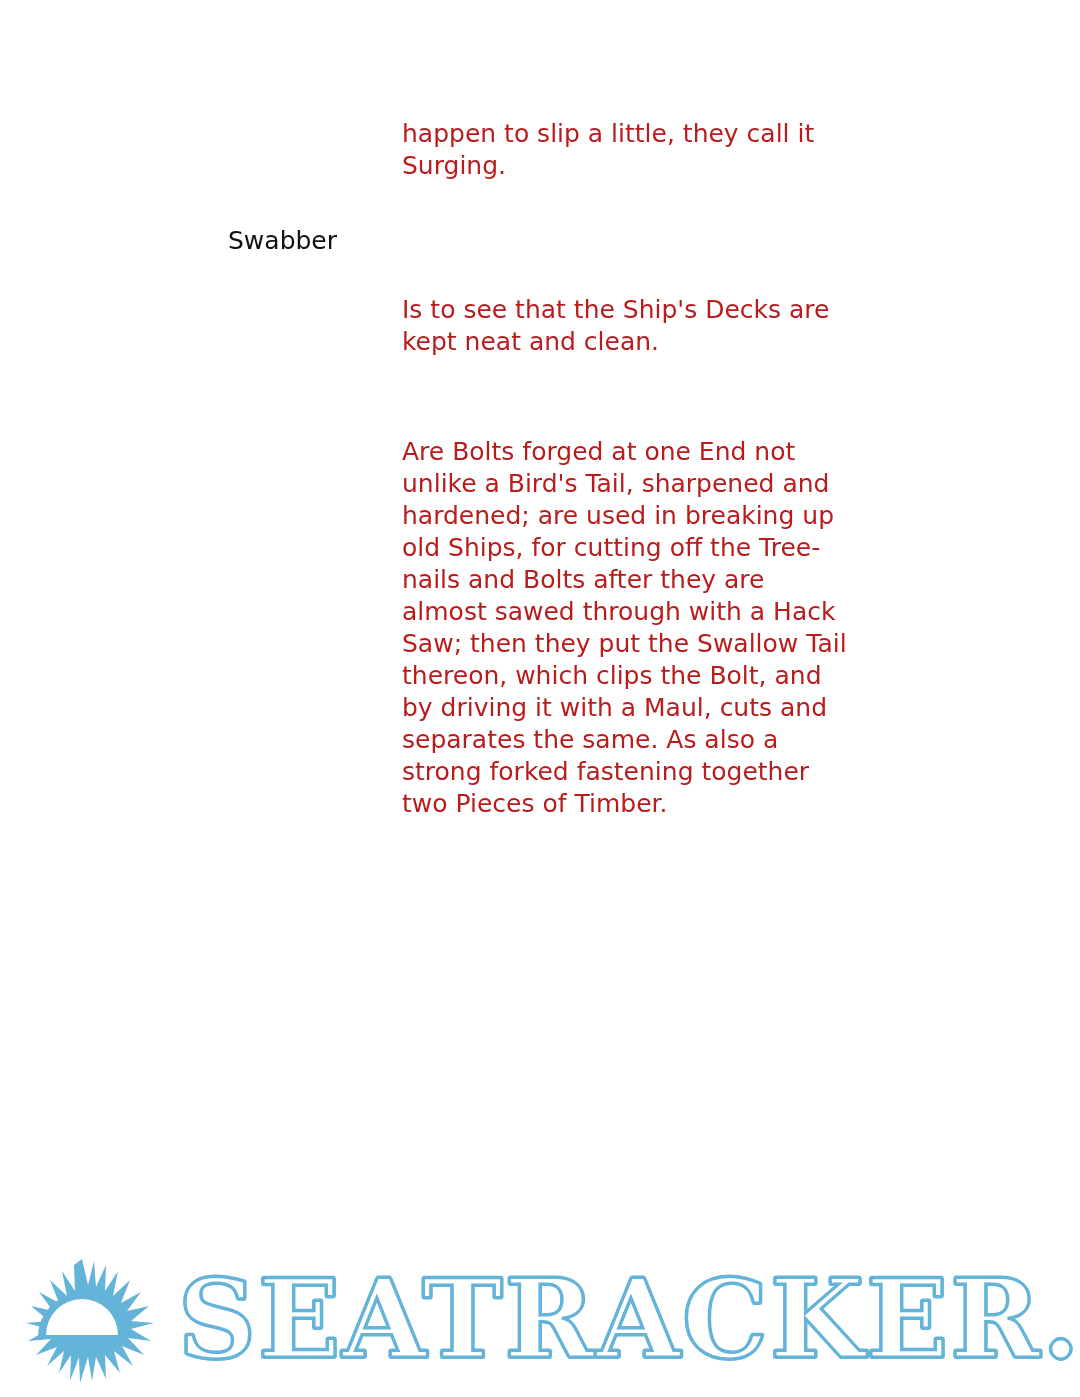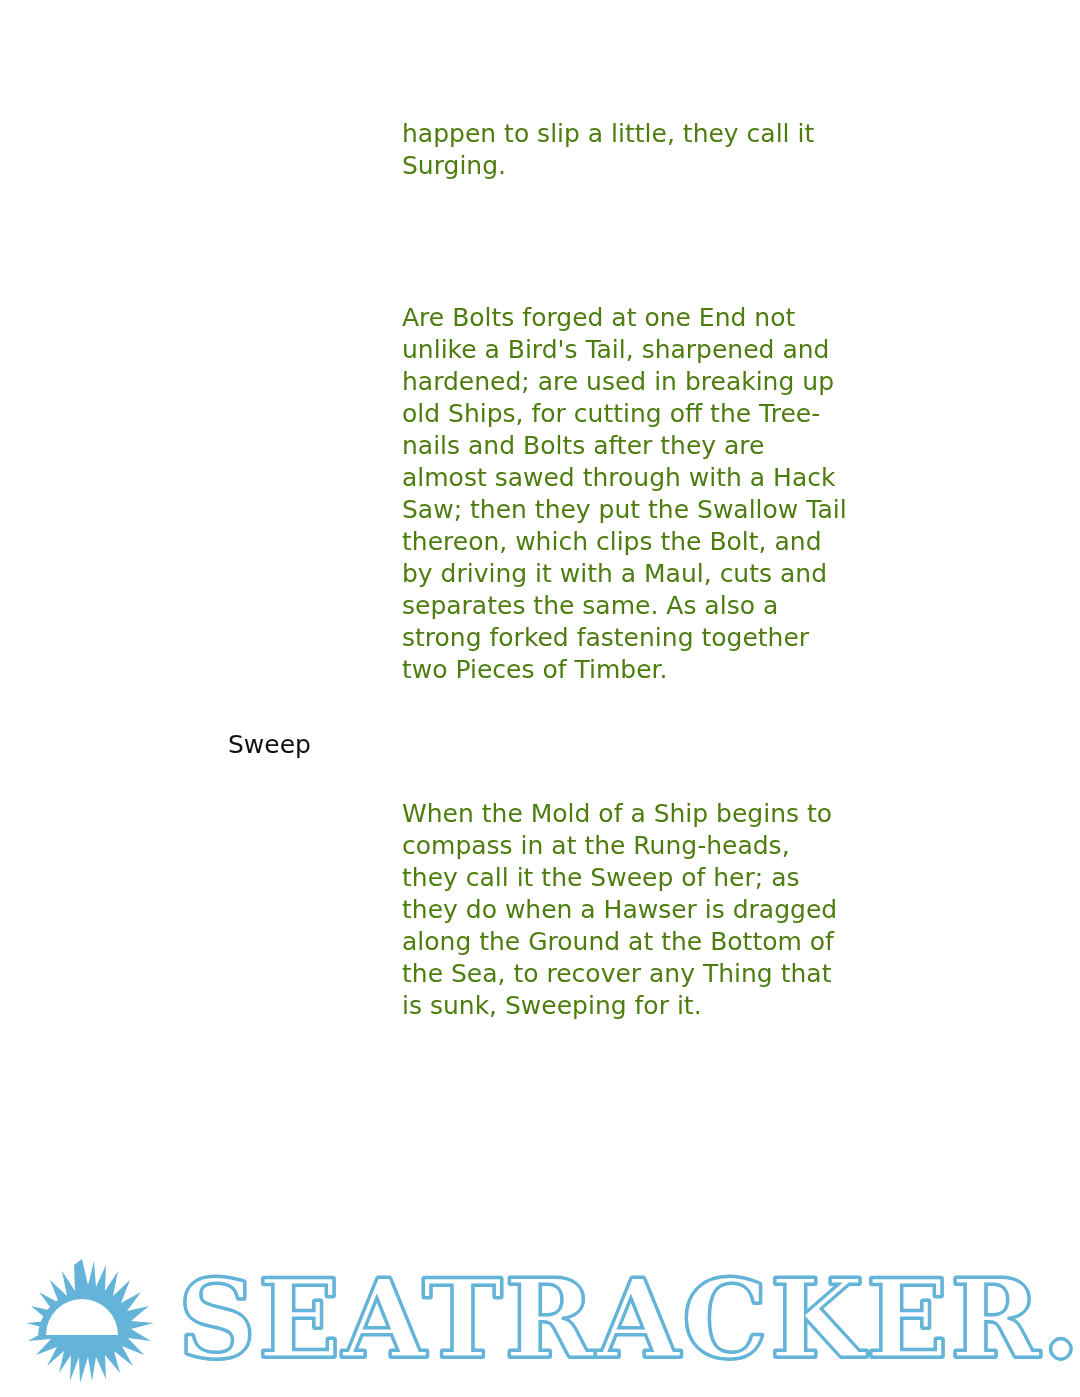--- a/index.html
+++ b/index.html
@@ -33,21 +33,21 @@
     margin-left: 228px;
     font-size: 25px;
     line-height: 34px;
     color: #111111;
   }
   .definition {
     margin-left: 402px;
     width: 450px;
     font-size: 25px;
     line-height: 32px;
-    color: #4d7c0f;
+    color: #b91c1c;
     white-space: pre-wrap;
   }
   .gap-term { height: 36px; }
   .gap-entry { height: 42px; }
 
   
   .watermark {
     position: absolute;
     left: 8px;
     bottom: 8px;
@@ -84,34 +84,37 @@
 <div class="page">
 
   <div class="glossary">
 
     <div class="entry">
       <div class="definition">happen to slip a little, they call it Surging.</div>
     </div>
 
     <div class="gap-entry"></div>
 
+    <div class="entry">
+      <div class="term">Swabber</div>
+      <div class="gap-term"></div>
+      <div class="definition">Is to see that the Ship's Decks are kept neat and clean.</div>
+    </div>
 
     <div class="gap-entry"></div>
 
     <div class="entry">
       <div class="gap-term"></div>
       <div class="definition">Are Bolts forged at one End not unlike a Bird's Tail, sharpened and hardened; are used in breaking up old Ships, for cutting off the Tree-nails and Bolts after they are almost sawed through with a Hack Saw; then they put the Swallow Tail thereon, which clips the Bolt, and by driving it with a Maul, cuts and separates the same. As also a strong forked fastening together two Pieces of Timber.</div>
     </div>
 
     <div class="gap-entry"></div>
 
     <div class="entry">
-      <div class="term">Sweep</div>
       <div class="gap-term"></div>
-      <div class="definition">When the Mold of a Ship begins to compass in at the Rung-heads, they call it the Sweep of her; as they do when a Hawser is dragged along the Ground at the Bottom of the Sea, to recover any Thing that is sunk, Sweeping for it.</div>
     </div>
 
   </div>
 
   <div class="watermark">
     <div class="wm-sun">
       <svg width="148" height="136" viewBox="0 0 148 136" xmlns="http://www.w3.org/2000/svg">
         <g fill="#64b3d9">
           <path d="M74 8 L80 34 L86 10 L88 36 L98 14 L97 40 L110 20 L105 45 L122 29 L113 52 L133 41 L119 60 L141 55 L123 70 L146 72 L123 78 L143 90 L120 87 L136 104 L114 95 L125 115 L106 100 L112 122 L97 104 L98 128 L88 106 L84 130 L80 106 L72 132 L71 106 L62 130 L63 104 L51 122 L56 100 L39 115 L49 96 L28 104 L43 88 L20 90 L41 78 L18 72 L41 70 L23 55 L45 60 L31 41 L51 52 L42 29 L59 45 L54 20 L67 40 L66 14 Z"></path>
           <path d="M30 86 A44 44 0 0 1 118 86 Z"></path>

